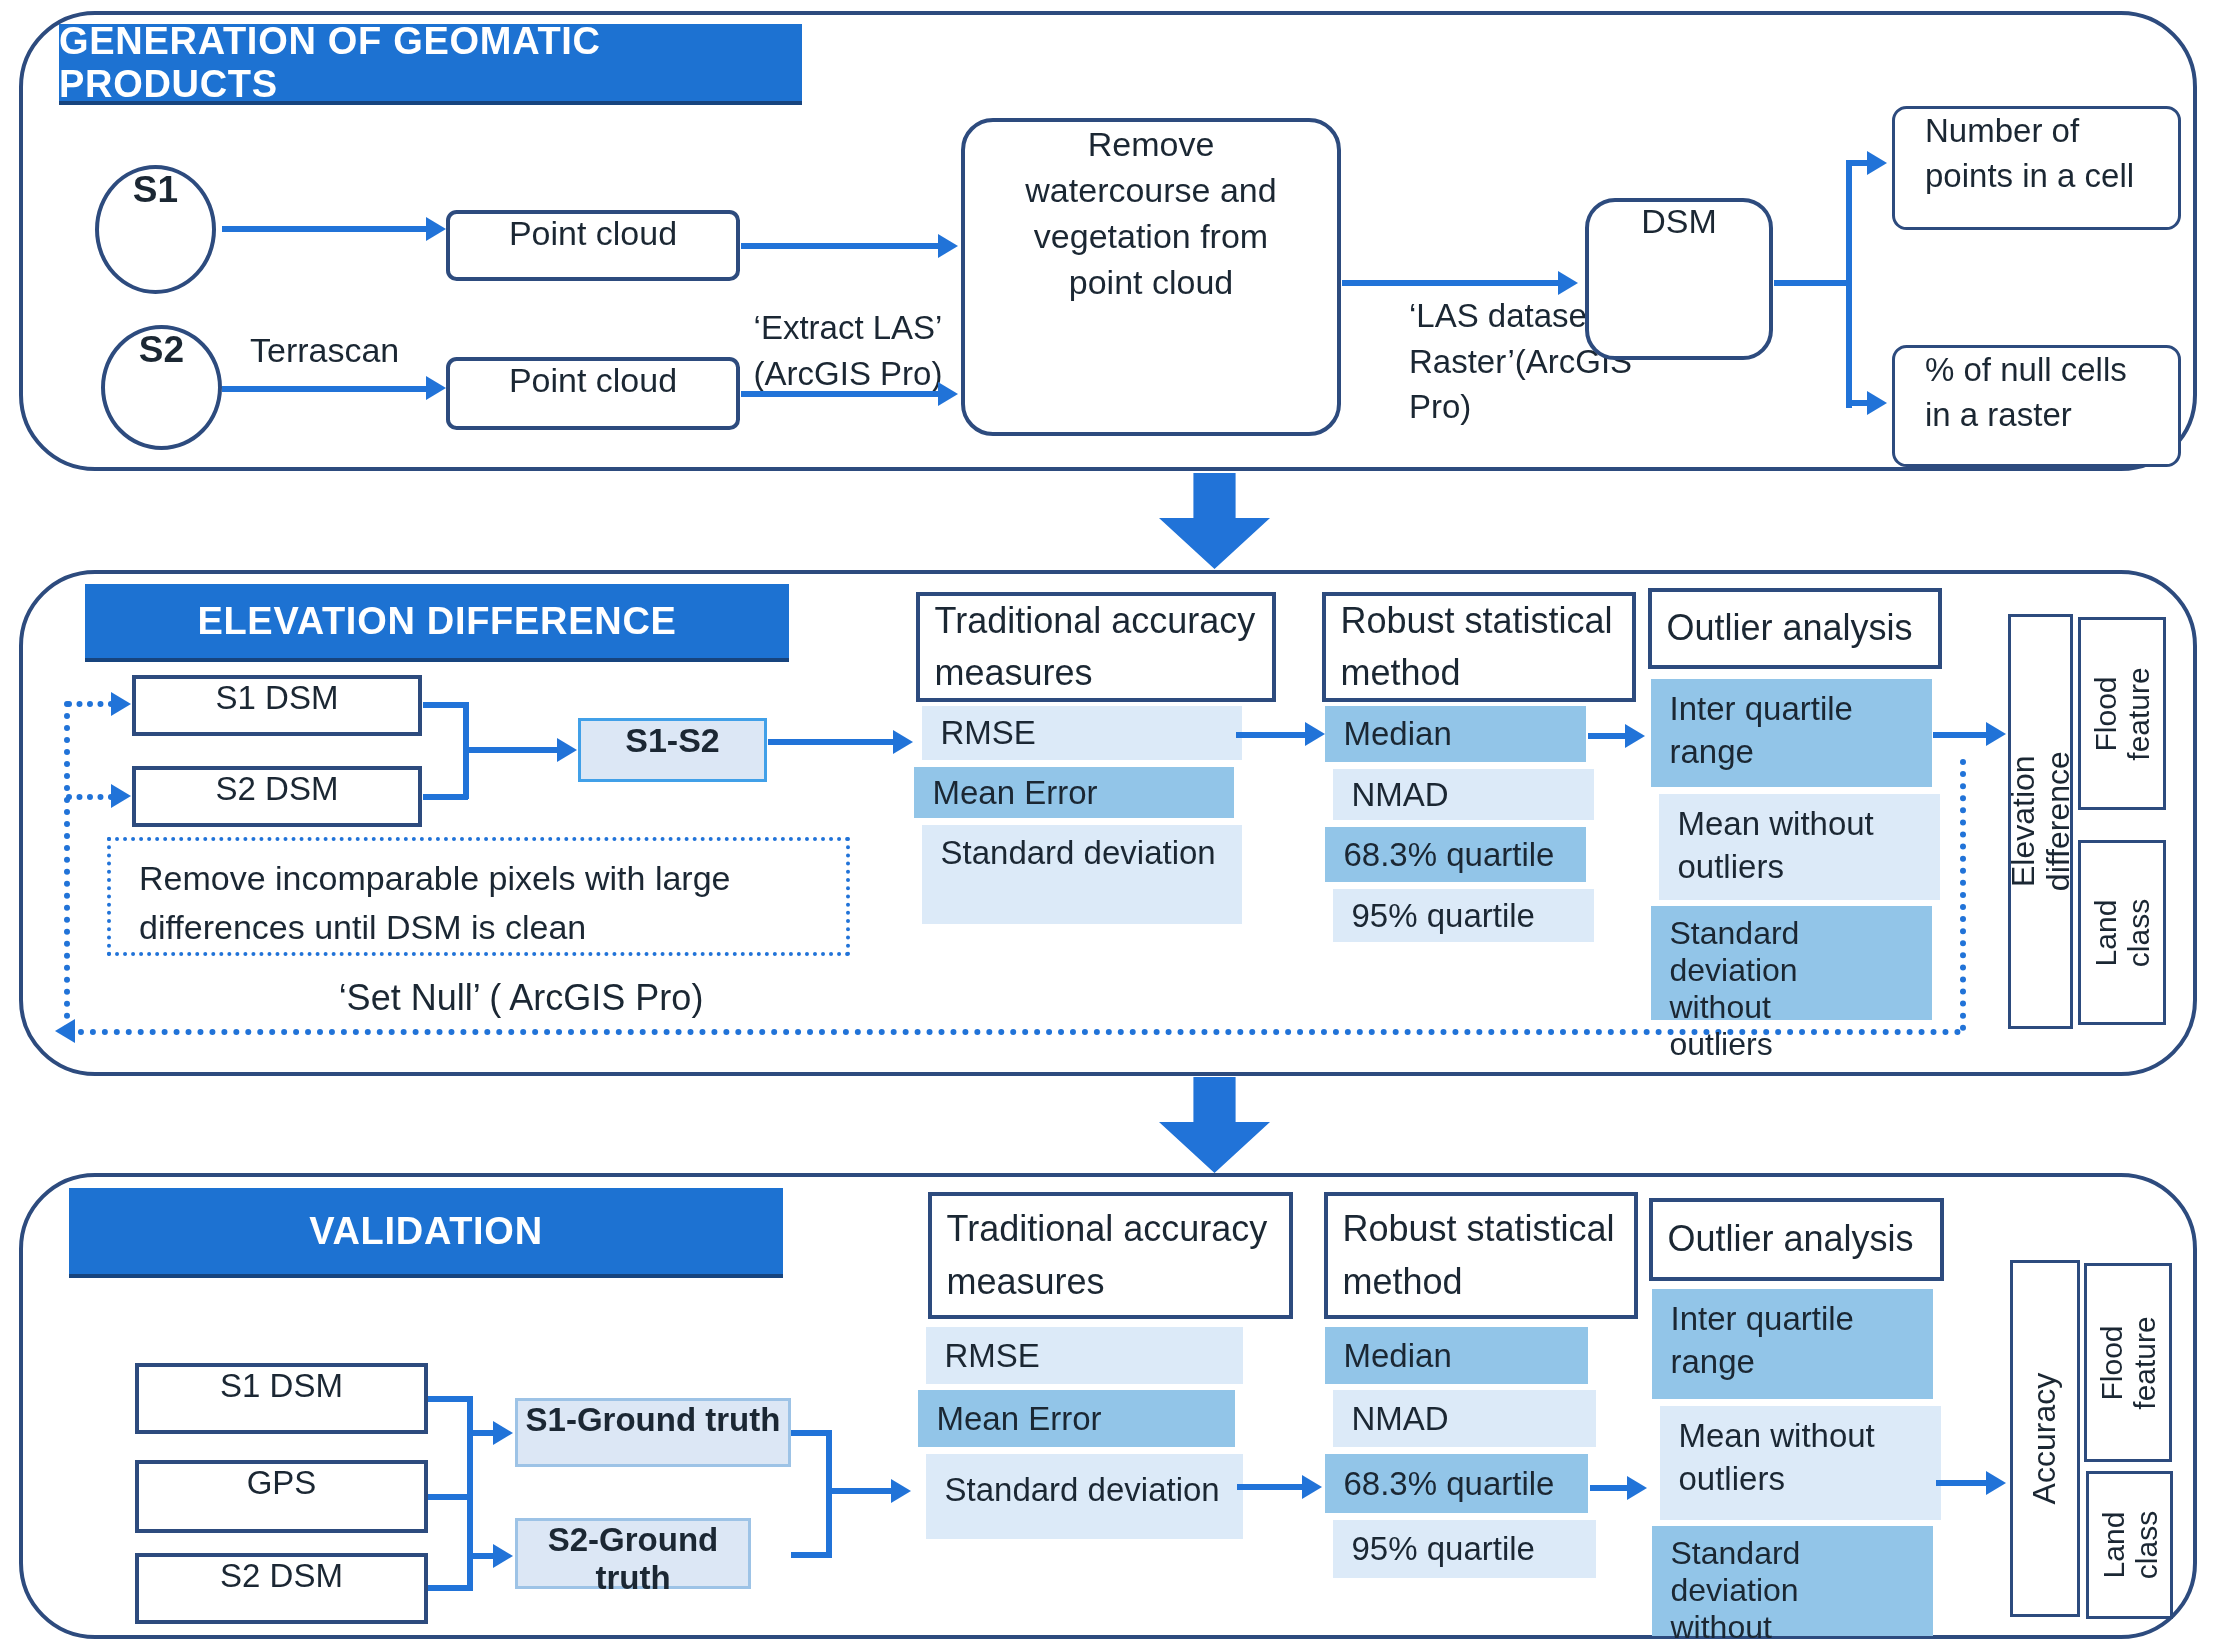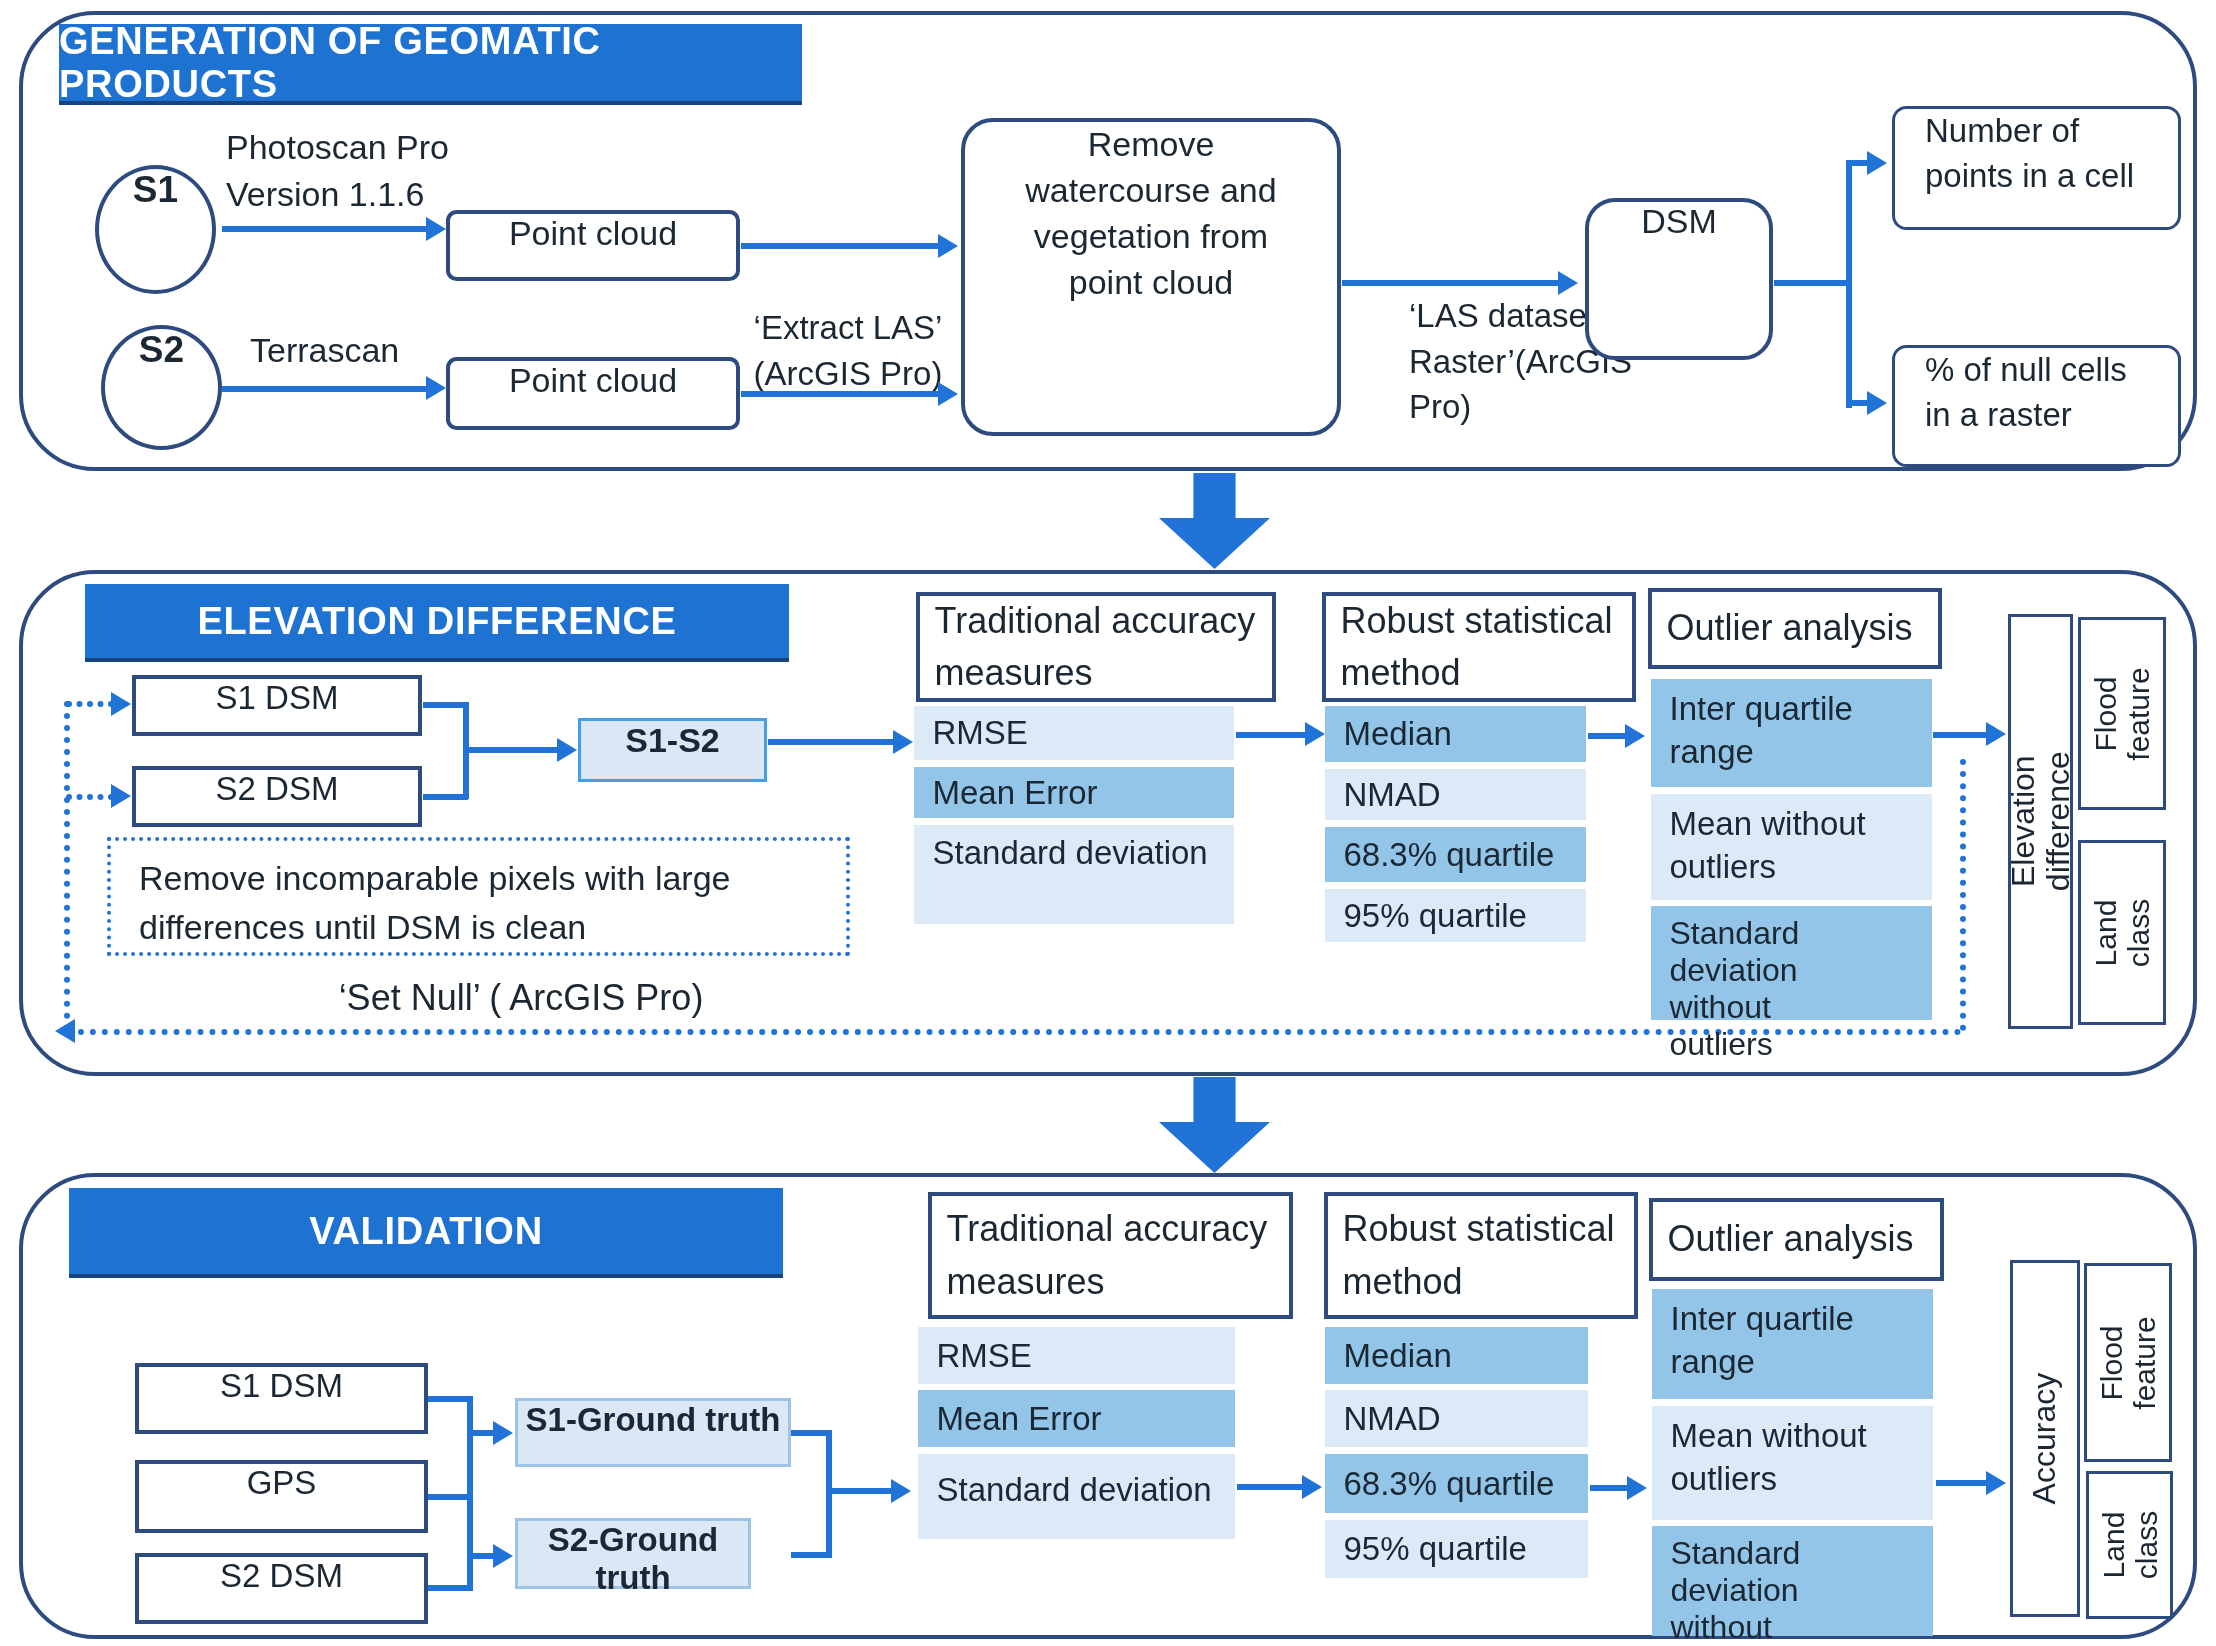--- a/index.html
+++ b/index.html
@@ -8,21 +8,21 @@
     font-family:"Liberation Sans","DejaVu Sans",sans-serif;color:#1b2733;overflow:hidden;
   }
   .abs{position:absolute;box-sizing:border-box;}
   .container{border:4px solid #2d4b7e;border-radius:76px;background:#ffffff;}
   .hdr{background:#1d72d2;border-bottom:4.6px solid #17447e;color:#ffffff;font-weight:bold;
        display:flex;align-items:center;justify-content:center;letter-spacing:0.7px;}
   .box{background:#ffffff;border:4px solid #2d4b7e;display:flex;justify-content:center;text-align:center;}
   .rounded{border-radius:10.6px;}
   .biground{border-radius:32px;}
   .circle{border-radius:50%;font-weight:bold;}
-  .fill-light{background:#dceaf8;}
+  .fill-light{background:#dceaf8;margin-left:8px;}
   .fill-med{background:#92c5e8;}
   .row{display:flex;align-items:center;font-size:33px;padding-left:18.5px;box-sizing:border-box;}
   .row.top{align-items:flex-start;padding-top:9.2px;}
   .titlebox{background:#ffffff;border:4px solid #2d4b7e;font-size:36px;display:flex;align-items:center;box-sizing:border-box;padding-left:14.5px;line-height:1.45;}
   .hline{background:#2173d8;height:6px;}
   .vline{background:#2173d8;width:6px;}
   .dot-h{border-top:6px dotted #2173d8;height:0;}
   .dot-v{border-left:6px dotted #2173d8;width:0;}
   .ah-r{width:0;height:0;border-top:12.5px solid transparent;border-bottom:12.5px solid transparent;border-left:20px solid #2173d8;}
   .ah-l{width:0;height:0;border-top:12.5px solid transparent;border-bottom:12.5px solid transparent;border-right:20px solid #2173d8;}
@@ -40,24 +40,20 @@
 <div id="canvas">
 
   <div class="abs container" style="left:18.5px;top:10.6px;width:2178px;height:460px;"></div>
   <div class="abs hdr" style="left:59px;top:24px;width:743px;height:81px;font-size:38px;">
     <span>GENERATION OF GEOMATIC PRODUCTS</span>
   </div>
 
   <div class="abs box circle" style="left:95px;top:165px;width:121px;height:129px;font-size:37px;">
     <span>S1</span>
   </div>
-  <div class="abs lbl" style="left:226px;top:124px;font-size:34px;">
-    <div>Photoscan Pro</div>
-    <div>Version 1.1.6</div>
-  </div>
   <div class="abs hline" style="left:222px;top:226px;width:206px;"></div>
   <div class="abs ah-r" style="left:426px;top:217px;"></div>
   <div class="abs box rounded" style="left:446px;top:210px;width:294px;height:71px;font-size:34px;">
     <span>Point cloud</span>
   </div>
 
   <div class="abs box circle" style="left:101px;top:325px;width:121px;height:125px;font-size:37px;">
     <span>S2</span>
   </div>
   <div class="abs lbl" style="left:250px;top:327px;font-size:34px;">

